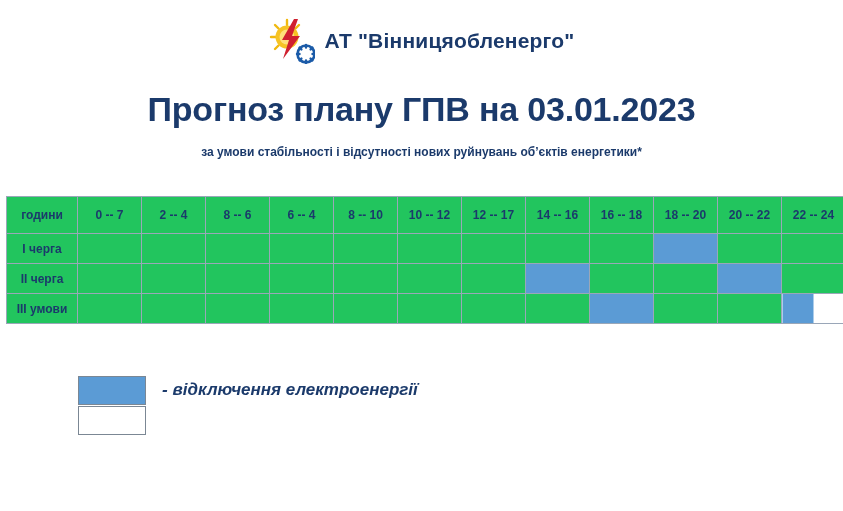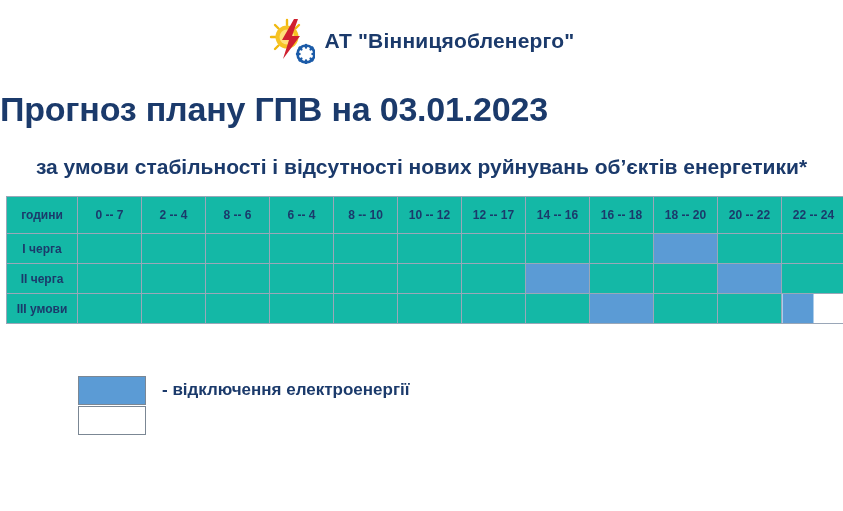--- a/index.html
+++ b/index.html
@@ -38,33 +38,33 @@
   .brand-name {
     font-size: 21px;
     font-weight: bold;
     color: #1b3a6b;
     letter-spacing: 0.2px;
     white-space: nowrap;
   }
 
   
   .title {
-    text-align: left;
+    text-align: center;
     font-size: 34px;
     font-weight: bold;
     color: #1b3a6b;
     margin-top: 26px;
     letter-spacing: -0.2px;
   }
   .subtitle {
     text-align: center;
-    font-size: 21px;
-    font-weight: bold;
-    color: #1b3a6b;
-    margin-top: 26px;
+    font-size: 12px;
+    font-weight: bold;
+    color: #1b3a6b;
+    margin-top: 16px;
   }
 
   
   .table-wrap {
     position: absolute;
     left: 6px;
     top: 196px;
     width: 832px;
   }
   table.schedule {
@@ -75,21 +75,21 @@
   table.schedule th,
   table.schedule td {
     border: 1px solid #9aa7b8;
     height: 29px;
     padding: 0;
     text-align: center;
     vertical-align: middle;
     font-size: 12px;
     font-weight: bold;
     color: #1b3a6b;
-    background: #14b8a6;
+    background: #22c55e;
   }
   table.schedule th.corner,
   table.schedule th.rowhead {
     width: 70px;
   }
   table.schedule th.hourhead {
     width: 63px;
     font-size: 12px;
   }
   table.schedule thead th {
@@ -118,20 +118,21 @@
     flex: none;
   }
   .legend-box.off { background: #5b9bd5; }
   .legend-box.on  { background: #ffffff; }
   .legend-label {
     margin-left: 16px;
     font-size: 17px;
     font-weight: bold;
     color: #1b3a6b;
     white-space: nowrap;
+    font-style: italic;
   }
 </style>
 </head>
 <body>
 
 <div class="page">
 
   <div class="brand">
     <span class="logo">
       <svg width="46" height="46" viewBox="0 0 46 46" xmlns="http://www.w3.org/2000/svg">

